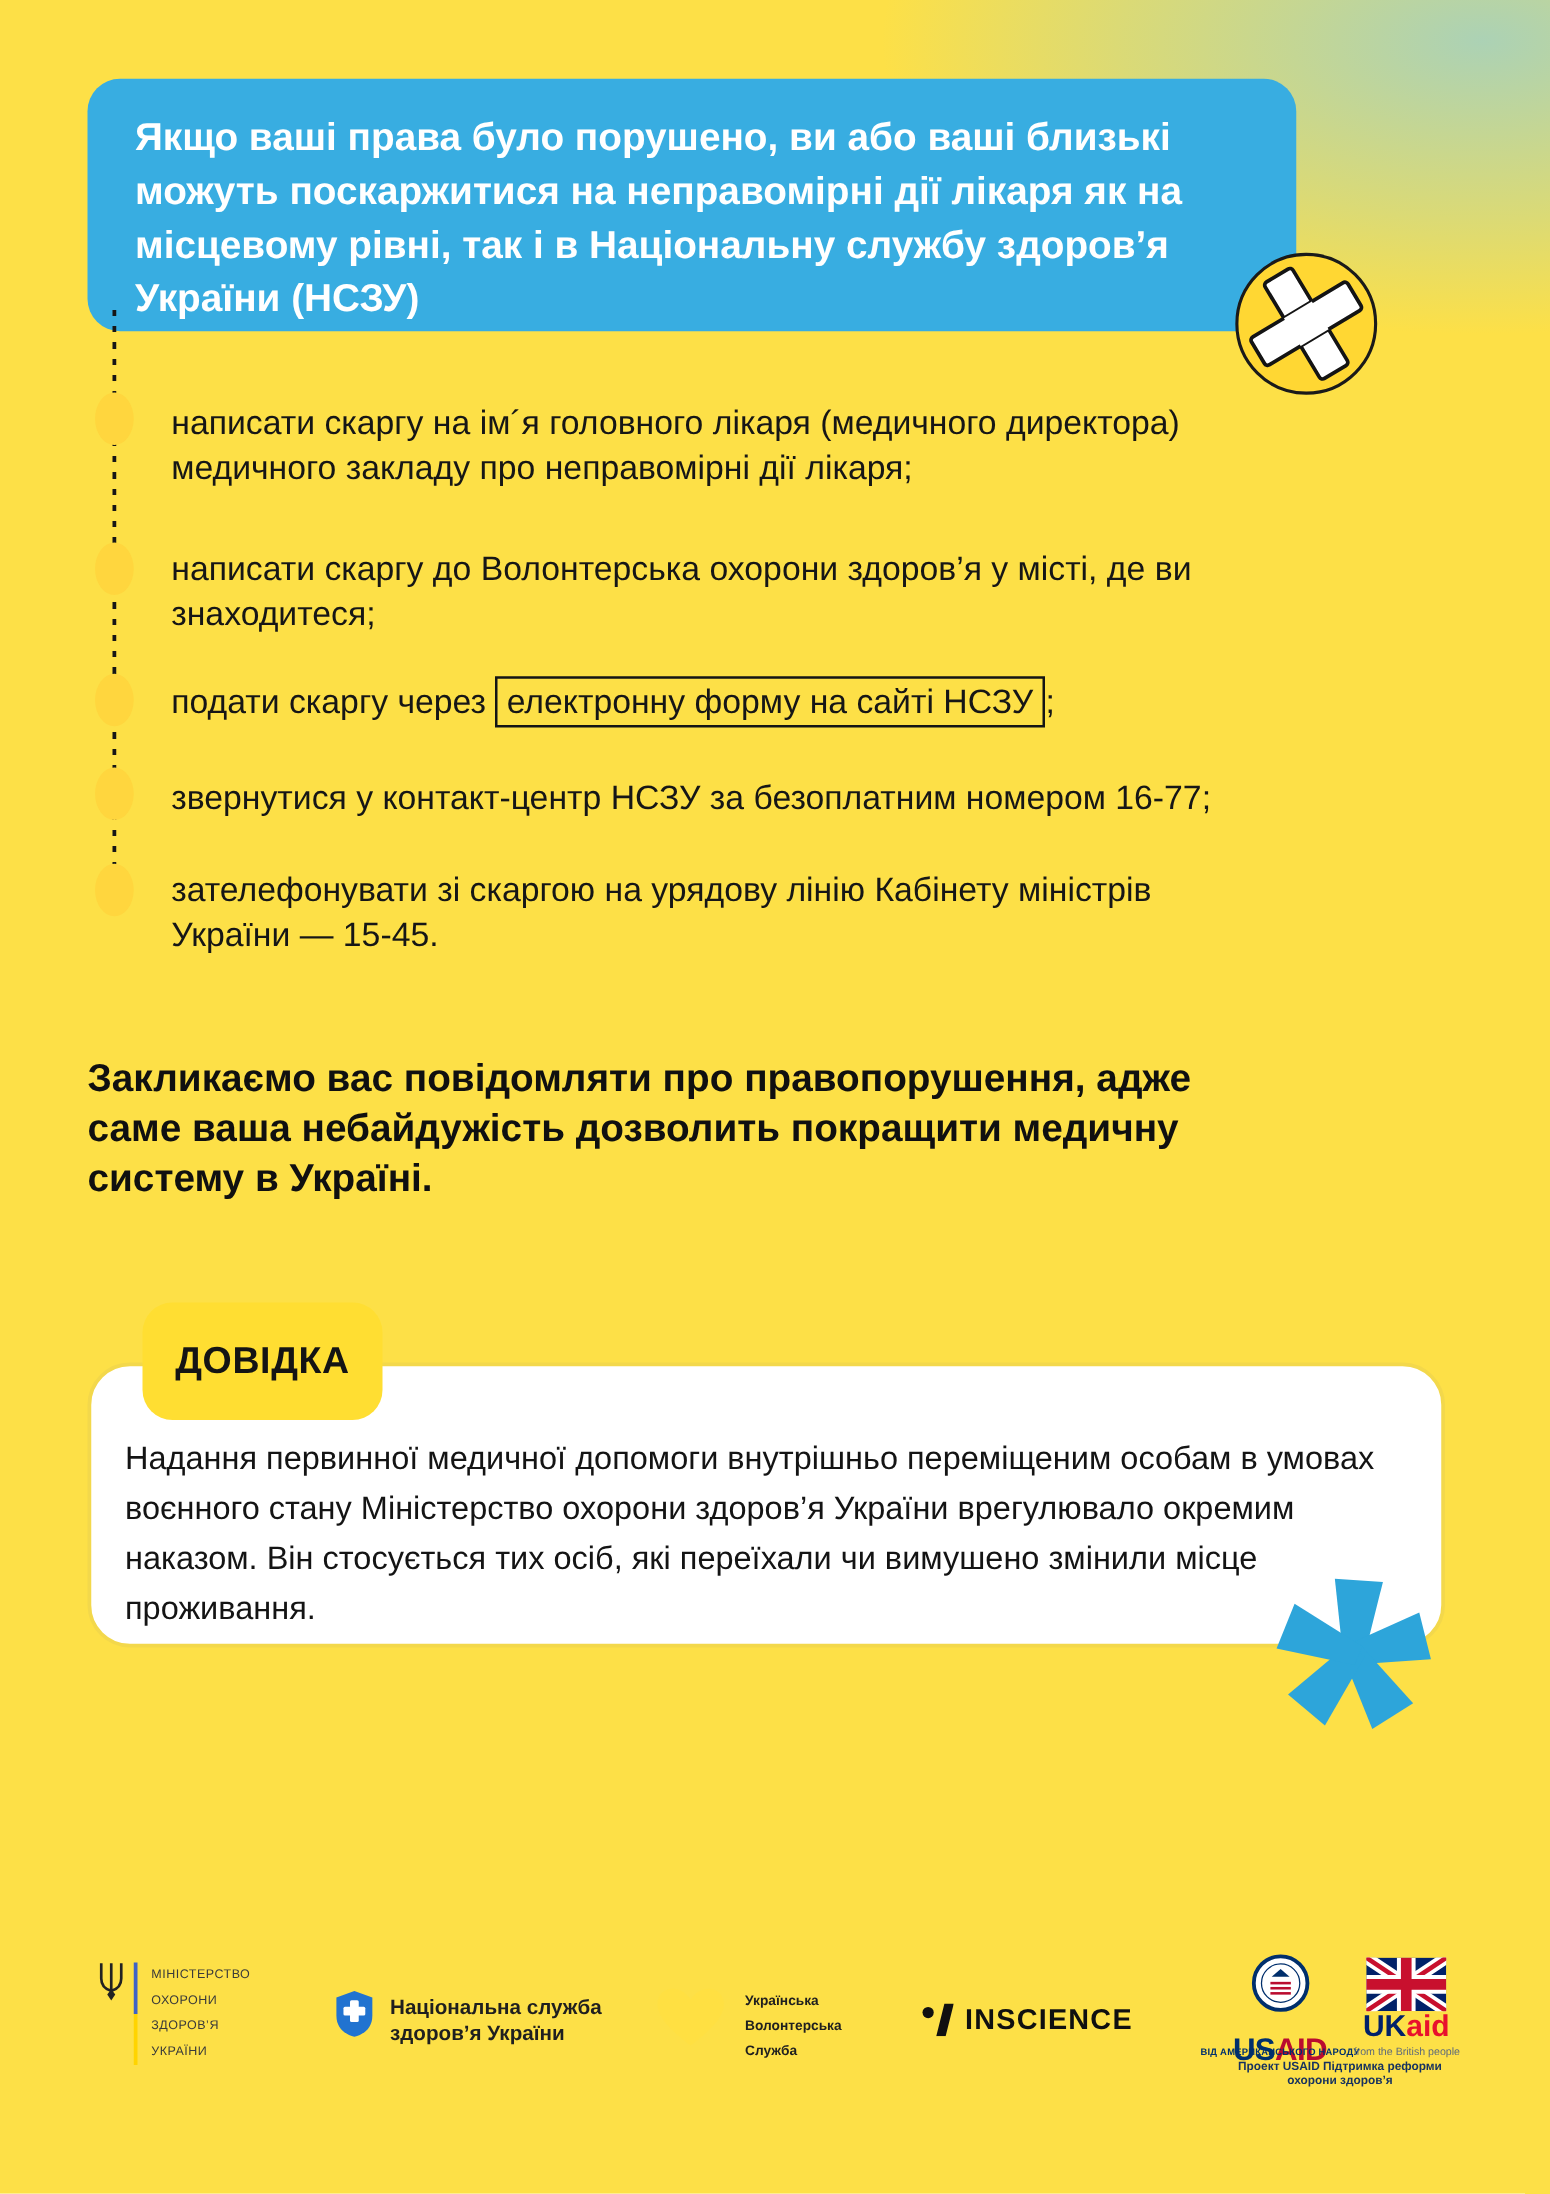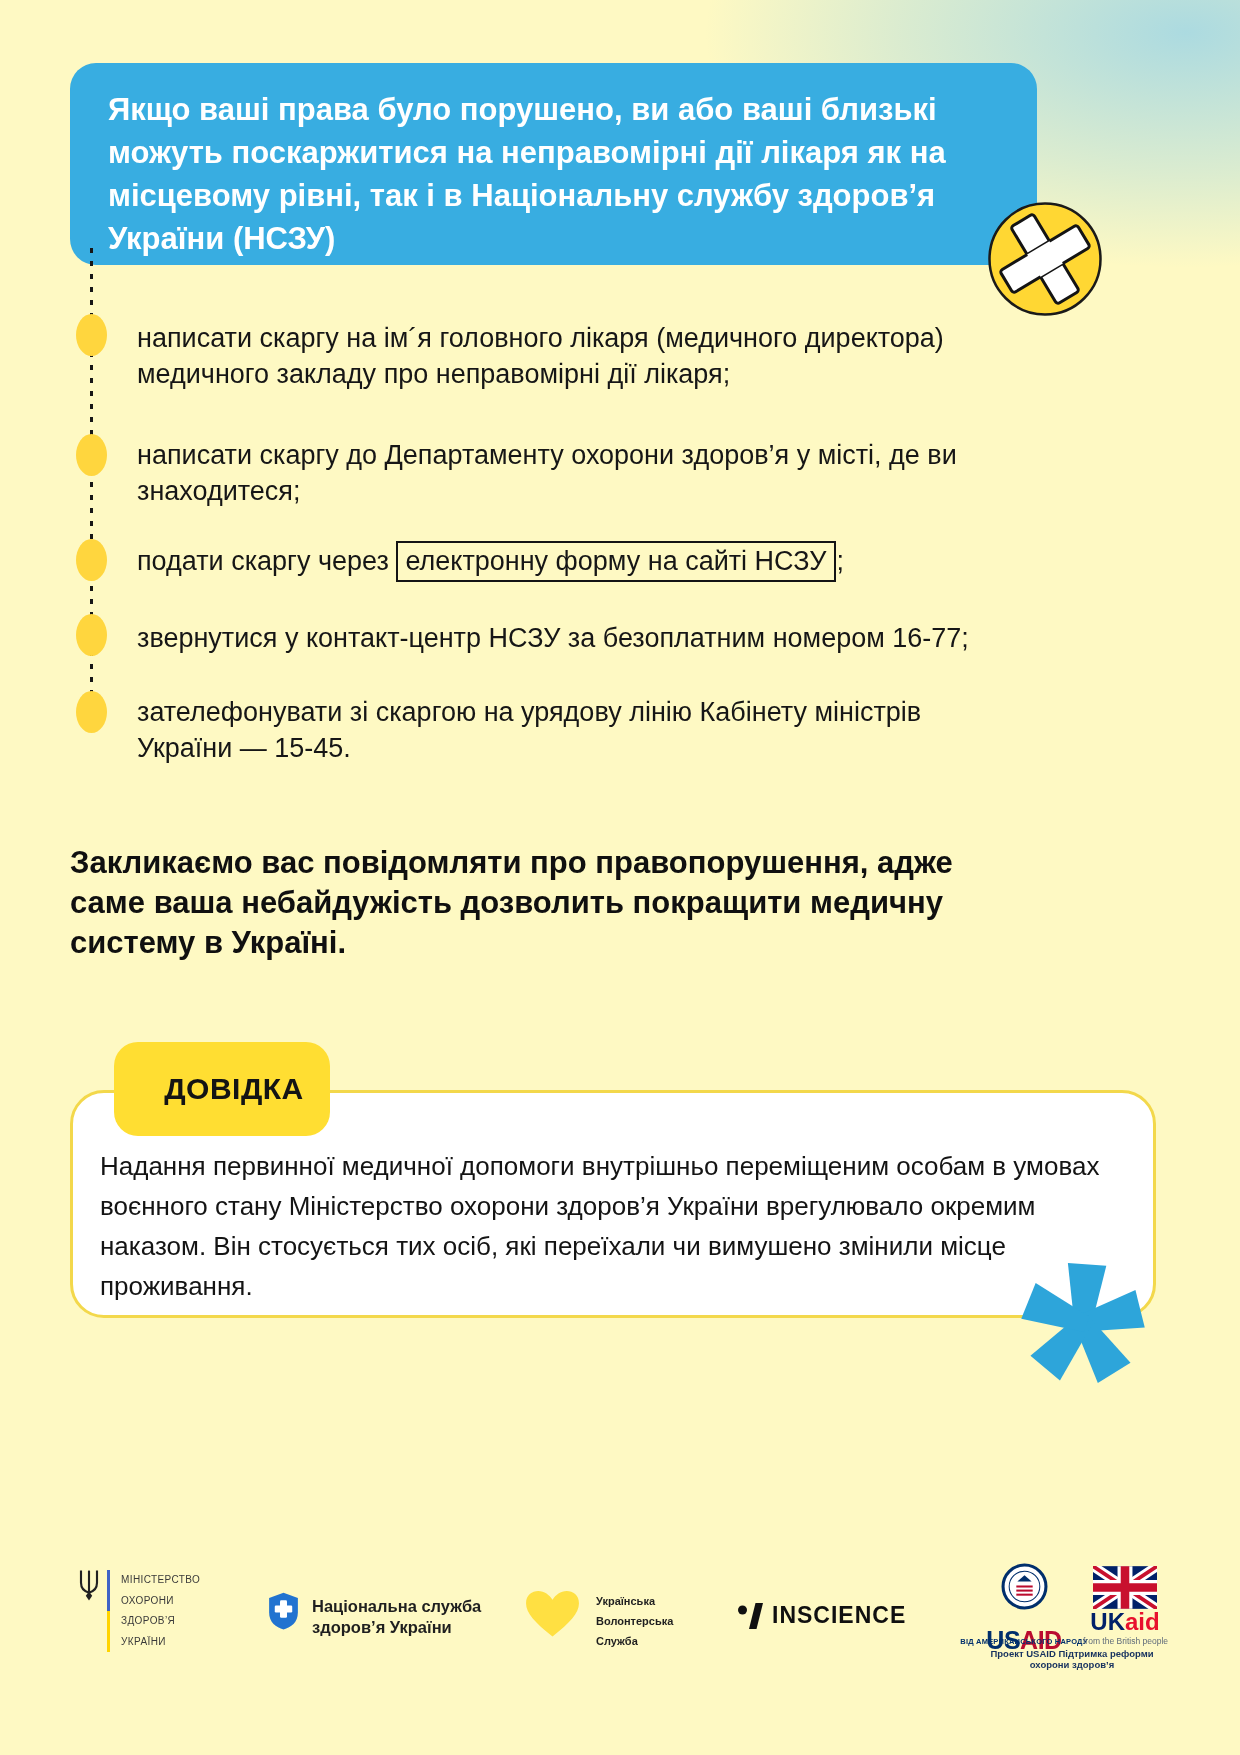--- a/index.html
+++ b/index.html
@@ -1,16 +1,16 @@
 <!DOCTYPE html>
 <html><head>
 <meta charset="utf-8">
 <style>
   html,body{margin:0;padding:0;background:#ffffff;}
-  .page{position:relative;width:1240px;height:1755px;background:#fef9c3;overflow:hidden;
+  .page{position:relative;width:1240px;height:1755px;background:#fde047;overflow:hidden;
         font-family:"Liberation Sans","DejaVu Sans",sans-serif;color:#161616;}
   .pre{white-space:pre-line;}
 
   
   .corner-wash{position:absolute;top:0;right:0;width:540px;height:270px;
     background:radial-gradient(ellipse at 90% 12%, rgba(128,202,240,0.65) 0%, rgba(128,202,240,0.28) 42%, rgba(255,255,255,0) 70%);}
 
   
   .header-card{position:absolute;left:70px;top:63px;width:967px;height:202px;
     background:#38ADE1;border-radius:26px;box-sizing:border-box;
@@ -33,21 +33,21 @@
 
   
   .cta{position:absolute;left:70px;top:843px;width:960px;
     font-size:31px;line-height:40px;font-weight:bold;color:#101010;}
 
   
   .ref-box{position:absolute;left:70px;top:1090px;width:1086px;height:228px;
     background:#ffffff;border:3px solid #F3D84B;border-radius:34px;box-sizing:border-box;z-index:1;}
   .ref-badge{position:absolute;left:114px;top:1042px;width:192px;height:94px;
     background:#FFDE32;border-radius:24px;z-index:3;display:flex;align-items:center;justify-content:center;
-    font-size:30px;font-weight:bold;color:#141414;letter-spacing:0.5px;padding-left:24px;}
+    font-size:30px;font-weight:bold;color:#141414;letter-spacing:0.5px;}
   .ref-text{position:absolute;left:100px;top:1146px;width:1010px;
     font-size:26px;line-height:40px;color:#141414;z-index:2;}
   .asterisk{position:absolute;left:1012px;top:1252px;width:142px;height:142px;z-index:2;}
 
   
   .footer-item{position:absolute;}
   .moh-trident{left:76px;top:1569px;width:26px;height:32px;}
   .moh-bar{left:107px;top:1570px;width:3px;height:82px;
     background:linear-gradient(#3F63C6 0 50%, #FFD400 50% 100%);}
   .moh-text{left:121px;top:1570px;font-size:10px;line-height:20.5px;font-weight:500;
@@ -98,21 +98,21 @@
   <div class="dash-line"></div>
 
   <div class="dot dot1"></div>
   <div class="dot dot2"></div>
   <div class="dot dot3"></div>
   <div class="dot dot4"></div>
   <div class="dot dot5"></div>
 
   <div class="blt blt1 pre">написати скаргу на ім´я головного лікаря (медичного директора)
 медичного закладу про неправомірні дії лікаря;</div>
-  <div class="blt blt2 pre">написати скаргу до Департаменту охорони здоров’я у місті, де ви
+  <div class="blt blt2 pre">написати скаргу до Волонтерська охорони здоров’я у місті, де ви
 знаходитеся;</div>
   <div class="blt blt3"><span>подати скаргу через </span><span class="link-box">електронну форму на сайті НСЗУ</span><span>;</span></div>
   <div class="blt blt4">звернутися у контакт-центр НСЗУ за безоплатним номером 16-77;</div>
   <div class="blt blt5 pre">зателефонувати зі скаргою на урядову лінію Кабінету міністрів
 України — 15-45.</div>
 
   <div class="cta pre">Закликаємо вас повідомляти про правопорушення, адже
 саме ваша небайдужість дозволить покращити медичну
 систему в Україні.</div>
 

